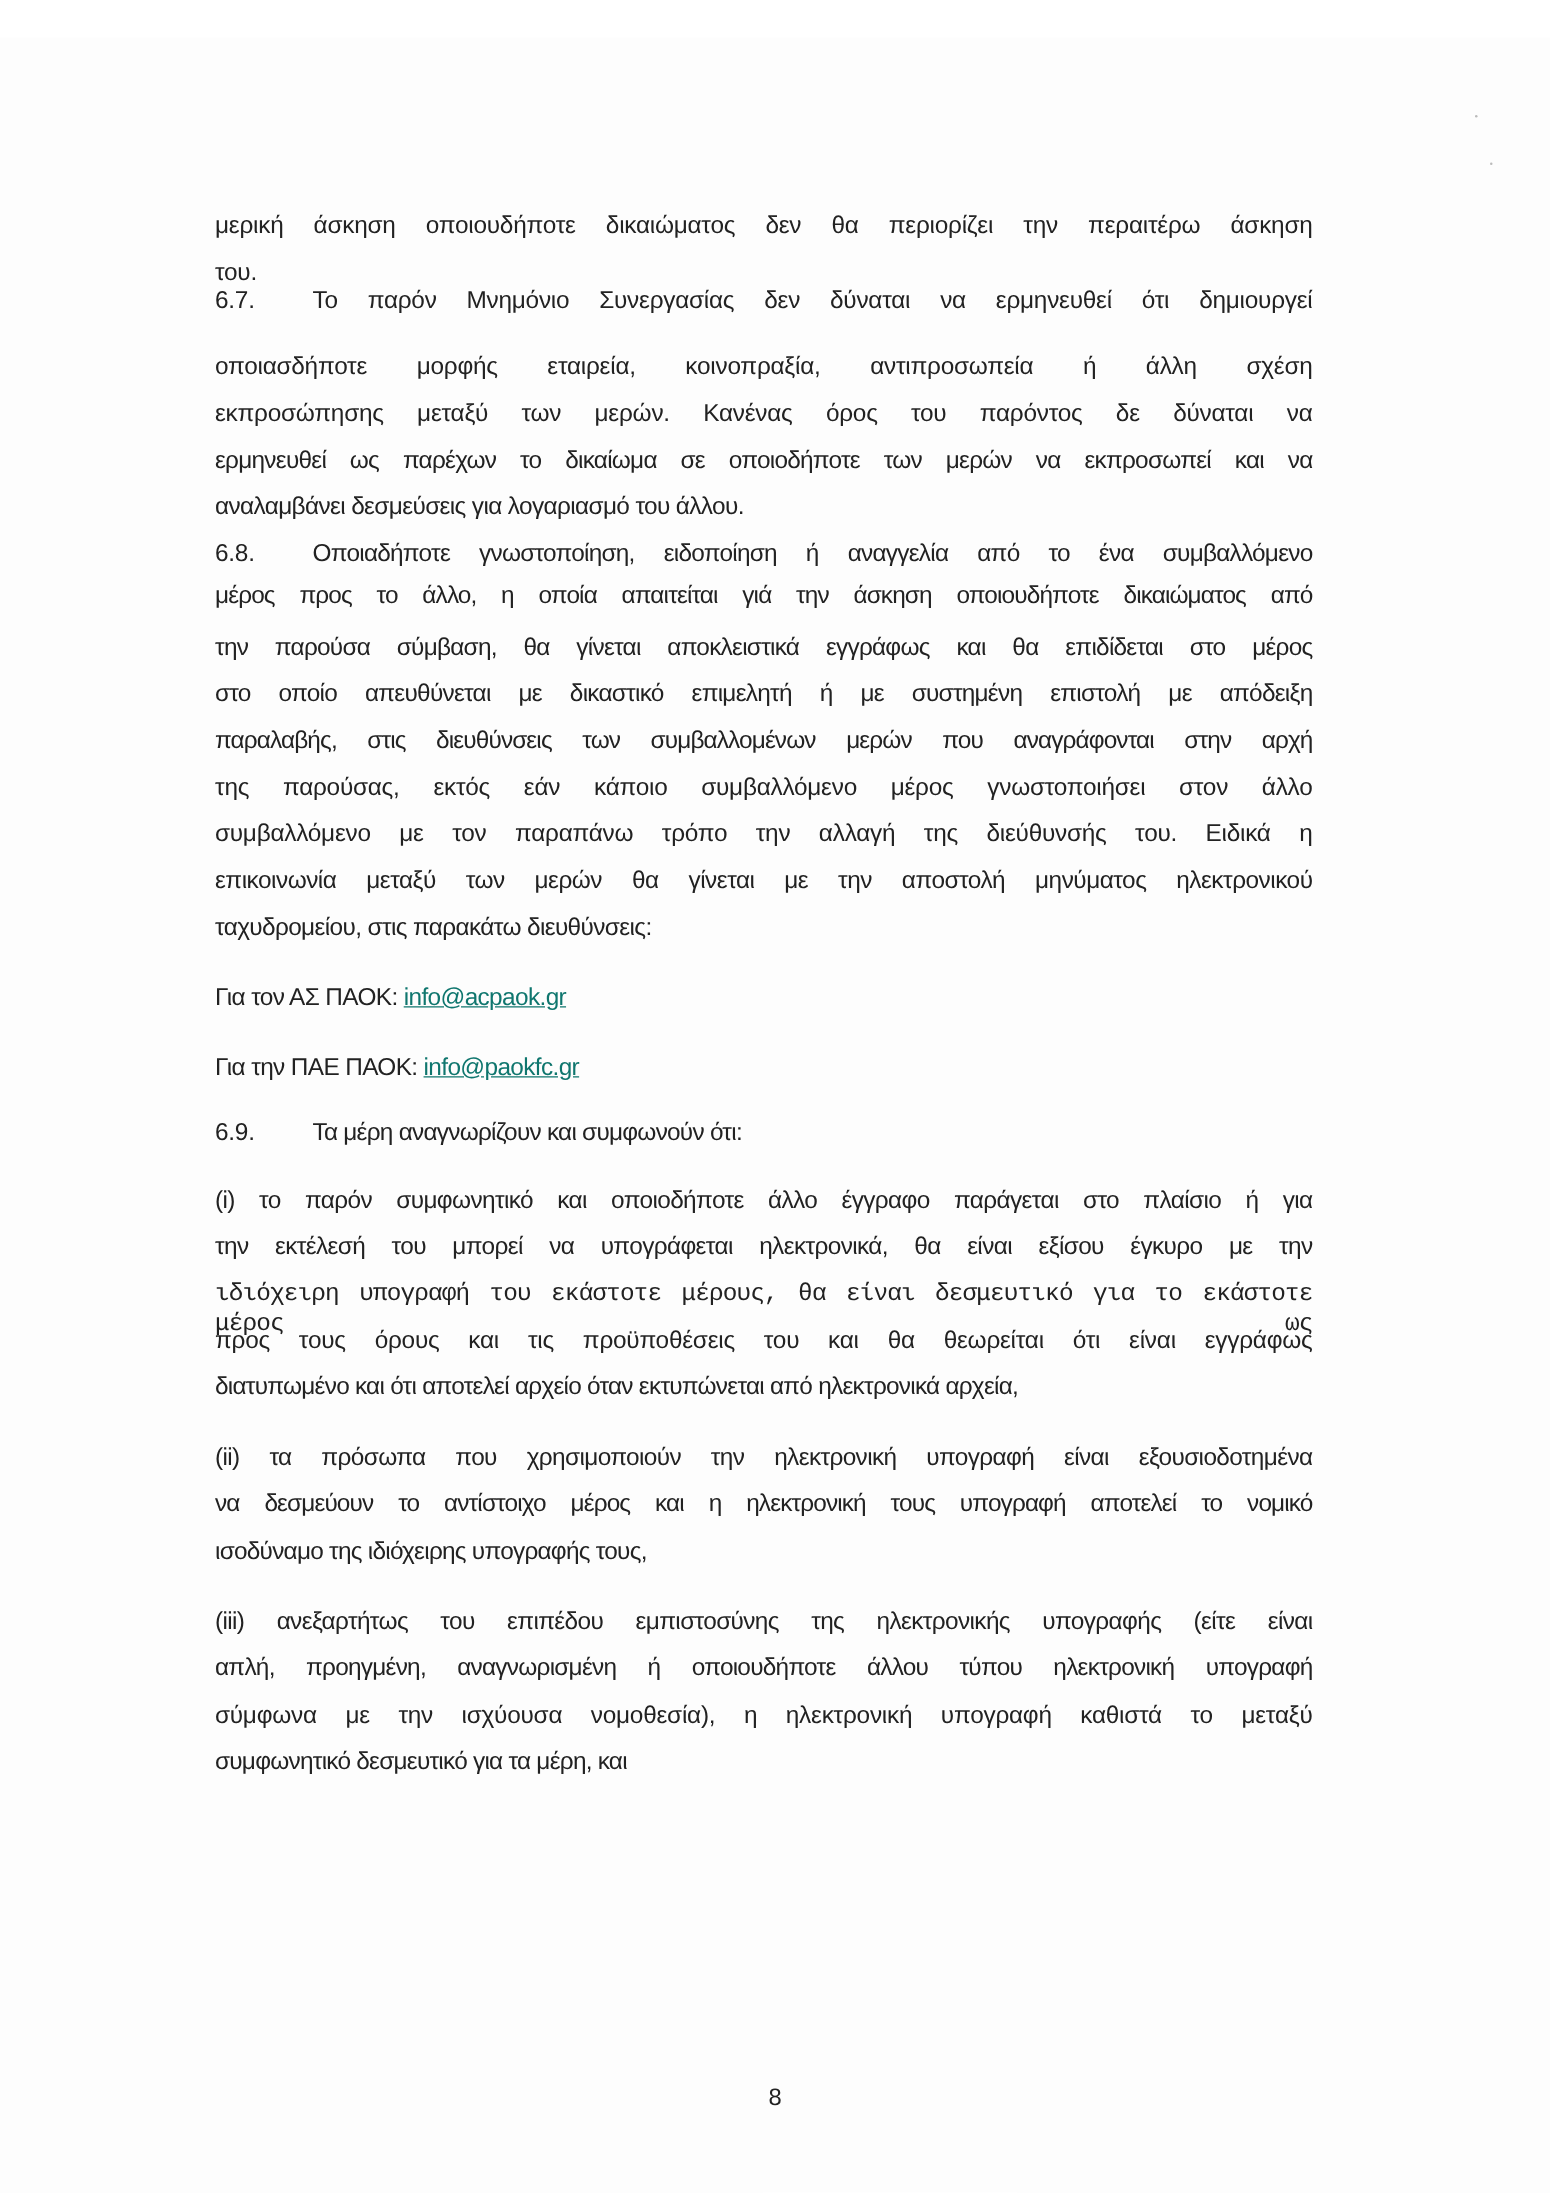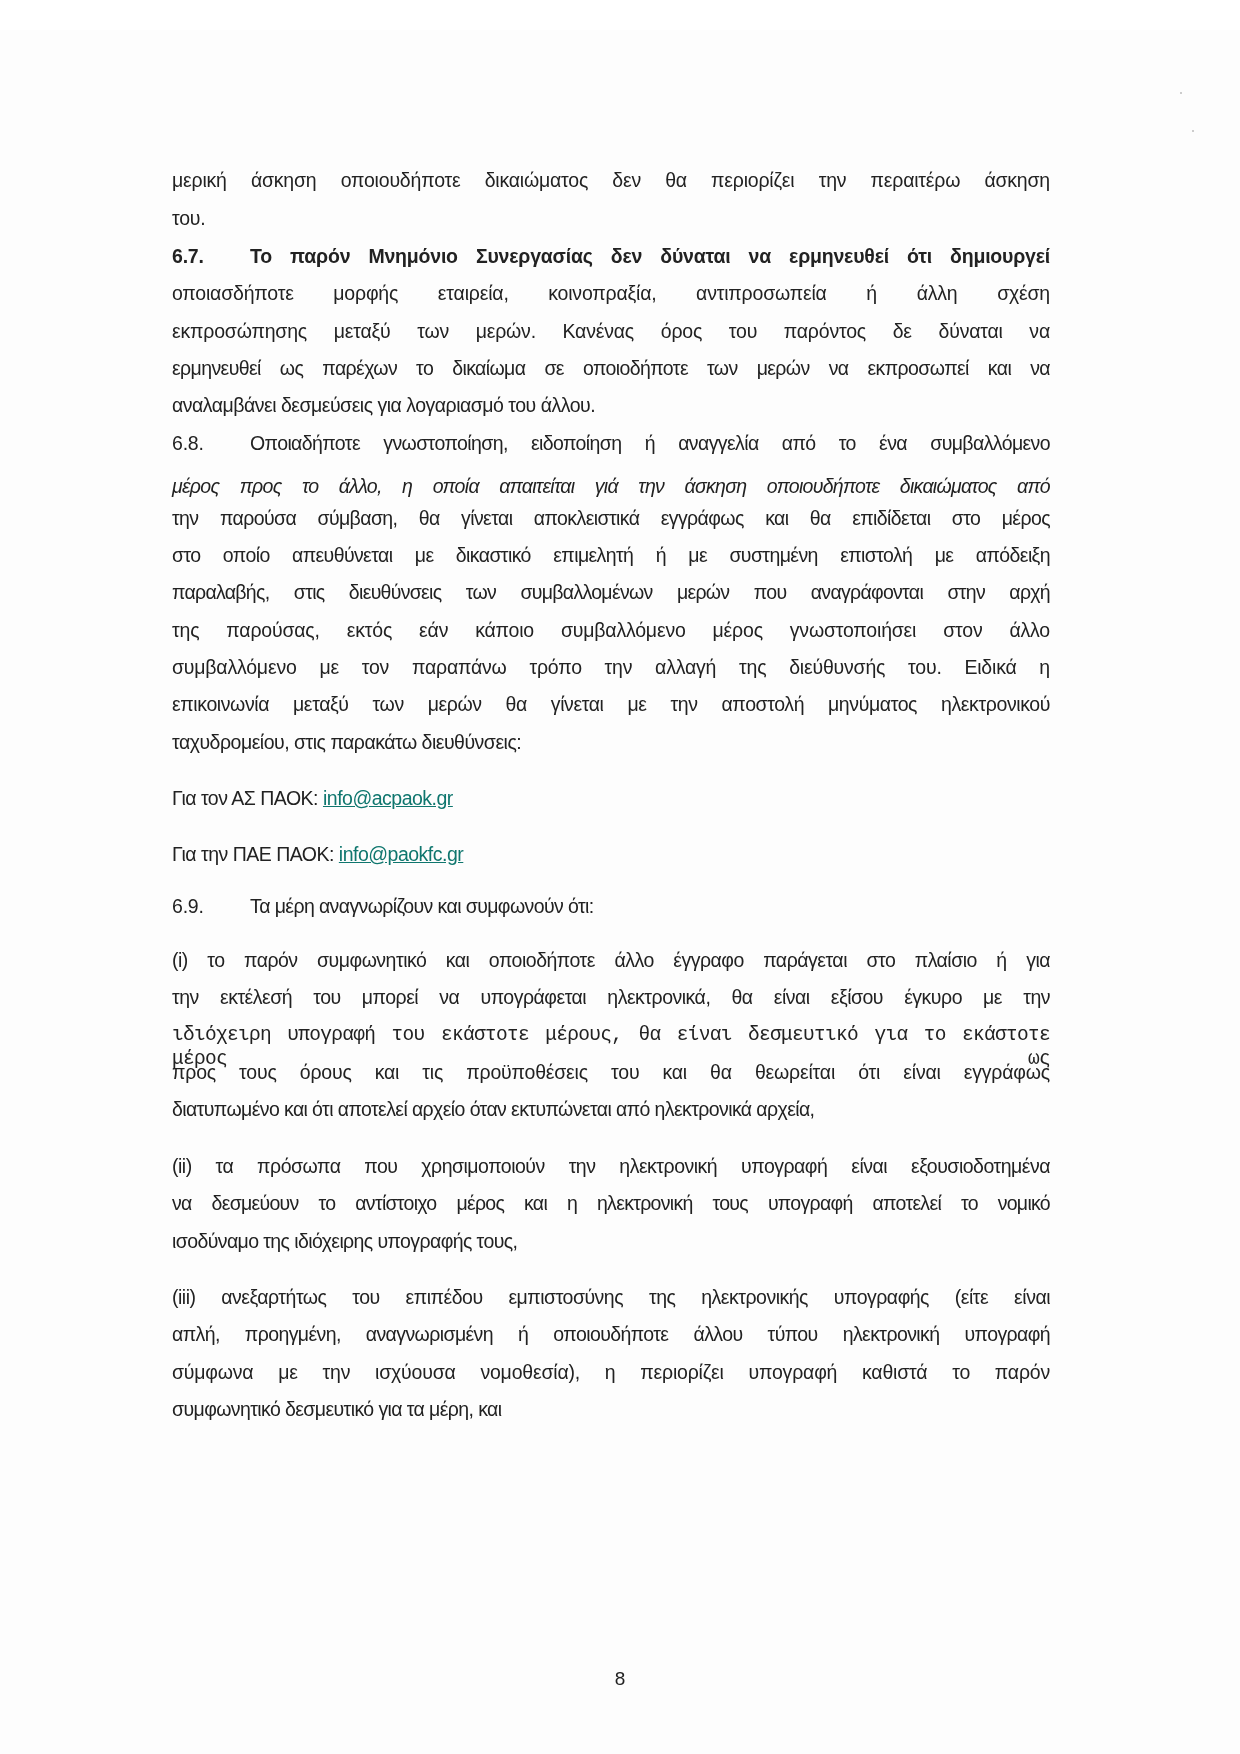--- a/index.html
+++ b/index.html
@@ -57,34 +57,34 @@
   }
 </style>
 </head>
 <body>
 
 <div class="page">
 
   <div class="line justify" style="top:138px">μερική άσκηση οποιουδήποτε δικαιώματος δεν θα περιορίζει την περαιτέρω άσκηση</div>
   <div class="line" style="top:176px">του.</div>
 
-  <div class="line" style="top:214px; display:flex;font-weight:bold;">
+  <div class="line" style="top:198px; display:flex;">
     <span class="num">6.7.</span>
     <span class="justify" style="flex:1; display:block;">Το παρόν Μνημόνιο Συνεργασίας δεν δύναται να ερμηνευθεί ότι δημιουργεί</span>
   </div>
   <div class="line justify" style="top:251px">οποιασδήποτε μορφής εταιρεία, κοινοπραξία, αντιπροσωπεία ή άλλη σχέση</div>
   <div class="line justify" style="top:289px">εκπροσώπησης μεταξύ των μερών. Κανένας όρος του παρόντος δε δύναται να</div>
   <div class="line justify" style="top:326px; letter-spacing:-0.6px;">ερμηνευθεί ως παρέχων το δικαίωμα σε οποιοδήποτε των μερών να εκπροσωπεί και να</div>
   <div class="line" style="top:363px; letter-spacing:-0.5px;">αναλαμβάνει δεσμεύσεις για λογαριασμό του άλλου.</div>
 
   <div class="line" style="top:401px; display:flex;">
     <span class="num">6.8.</span>
     <span class="justify" style="flex:1; display:block; letter-spacing:-0.6px;">Οποιαδήποτε γνωστοποίηση, ειδοποίηση ή αναγγελία από το ένα συμβαλλόμενο</span>
   </div>
-  <div class="line justify" style="top:444px; letter-spacing:-0.7px;font-style:italic;">μέρος προς το άλλο, η οποία απαιτείται γιά την άσκηση οποιουδήποτε δικαιώματος από</div>
+  <div class="line justify" style="top:434px; letter-spacing:-0.7px;">μέρος προς το άλλο, η οποία απαιτείται γιά την άσκηση οποιουδήποτε δικαιώματος από</div>
   <div class="line justify" style="top:476px; letter-spacing:-0.6px;">την παρούσα σύμβαση, θα γίνεται αποκλειστικά εγγράφως και θα επιδίδεται στο μέρος</div>
   <div class="line justify" style="top:513px; letter-spacing:-0.6px;">στο οποίο απευθύνεται με δικαστικό επιμελητή ή με συστημένη επιστολή με απόδειξη</div>
   <div class="line justify" style="top:550px; letter-spacing:-0.7px;">παραλαβής, στις διευθύνσεις των συμβαλλομένων μερών που αναγράφονται στην αρχή</div>
   <div class="line justify" style="top:588px">της παρούσας, εκτός εάν κάποιο συμβαλλόμενο μέρος γνωστοποιήσει στον άλλο</div>
   <div class="line justify" style="top:625px">συμβαλλόμενο με τον παραπάνω τρόπο την αλλαγή της διεύθυνσής του. Ειδικά η</div>
   <div class="line justify" style="top:662px; letter-spacing:-0.4px;">επικοινωνία μεταξύ των μερών θα γίνεται με την αποστολή μηνύματος ηλεκτρονικού</div>
   <div class="line" style="top:700px; letter-spacing:-0.5px;">ταχυδρομείου, στις παρακάτω διευθύνσεις:</div>
 
   <div class="line" style="top:756px; letter-spacing:-0.5px;">
     <span>Για τον ΑΣ ΠΑΟΚ: </span><span class="email">info@acpaok.gr</span>
@@ -103,21 +103,21 @@
   <div class="line justify" style="top:993px; letter-spacing:-0.7px;font-family:Liberation Mono, monospace;">ιδιόχειρη υπογραφή του εκάστοτε μέρους, θα είναι δεσμευτικό για το εκάστοτε μέρος ως</div>
   <div class="line justify" style="top:1030px">προς τους όρους και τις προϋποθέσεις του και θα θεωρείται ότι είναι εγγράφως</div>
   <div class="line" style="top:1067px; letter-spacing:-0.6px;">διατυπωμένο και ότι αποτελεί αρχείο όταν εκτυπώνεται από ηλεκτρονικά αρχεία,</div>
 
   <div class="line justify" style="top:1124px; letter-spacing:-0.5px;">(ii) τα πρόσωπα που χρησιμοποιούν την ηλεκτρονική υπογραφή είναι εξουσιοδοτημένα</div>
   <div class="line justify" style="top:1161px; letter-spacing:-0.7px;">να δεσμεύουν το αντίστοιχο μέρος και η ηλεκτρονική τους υπογραφή αποτελεί το νομικό</div>
   <div class="line" style="top:1199px; letter-spacing:-0.6px;">ισοδύναμο της ιδιόχειρης υπογραφής τους,</div>
 
   <div class="line justify" style="top:1255px; letter-spacing:-0.5px;">(iii) ανεξαρτήτως του επιπέδου εμπιστοσύνης της ηλεκτρονικής υπογραφής (είτε είναι</div>
   <div class="line justify" style="top:1292px; letter-spacing:-0.6px;">απλή, προηγμένη, αναγνωρισμένη ή οποιουδήποτε άλλου τύπου ηλεκτρονική υπογραφή</div>
-  <div class="line justify" style="top:1330px">σύμφωνα με την ισχύουσα νομοθεσία), η περιορίζει υπογραφή καθιστά το παρόν</div>
+  <div class="line justify" style="top:1330px">σύμφωνα με την ισχύουσα νομοθεσία), η ηλεκτρονική υπογραφή καθιστά το μεταξύ</div>
   <div class="line" style="top:1367px; letter-spacing:-0.6px;">συμφωνητικό δεσμευτικό για τα μέρη, και</div>
 
   <div class="page-number">8</div>
 
   <div class="speck" style="left:1180px; top:62px; width:2px; height:2px;"></div>
   <div class="speck" style="left:1192px; top:100px; width:2px; height:2px;"></div>
   <div class="speck" style="left:862px; top:1744px; width:14px; height:2px; border-radius:0; background:#999;"></div>
 </div>
 
 </body></html>

